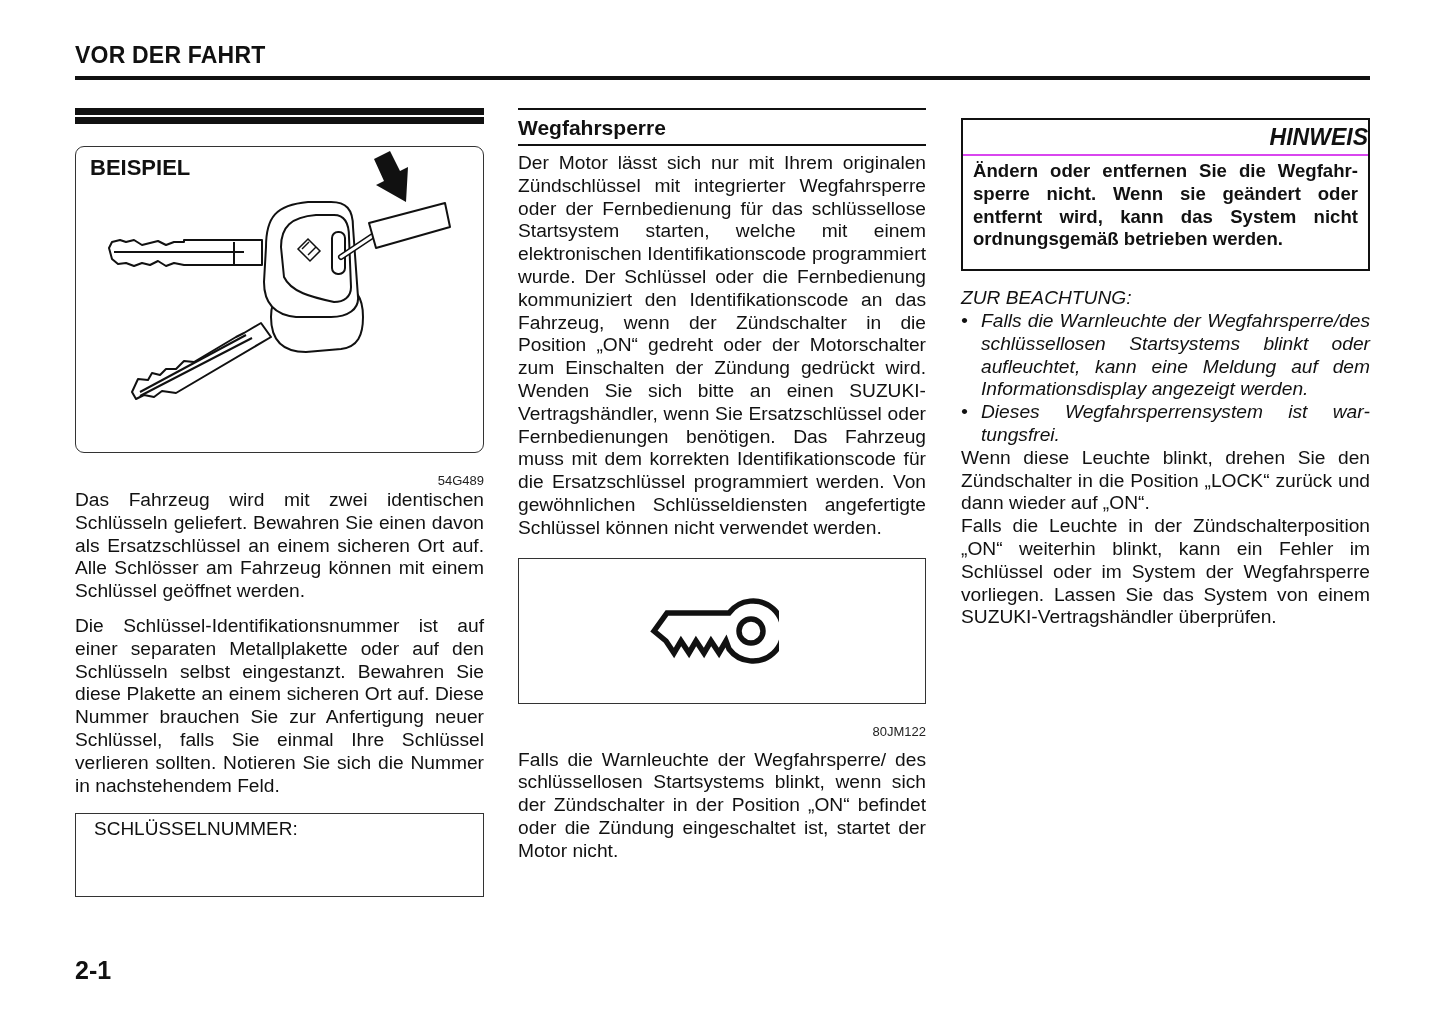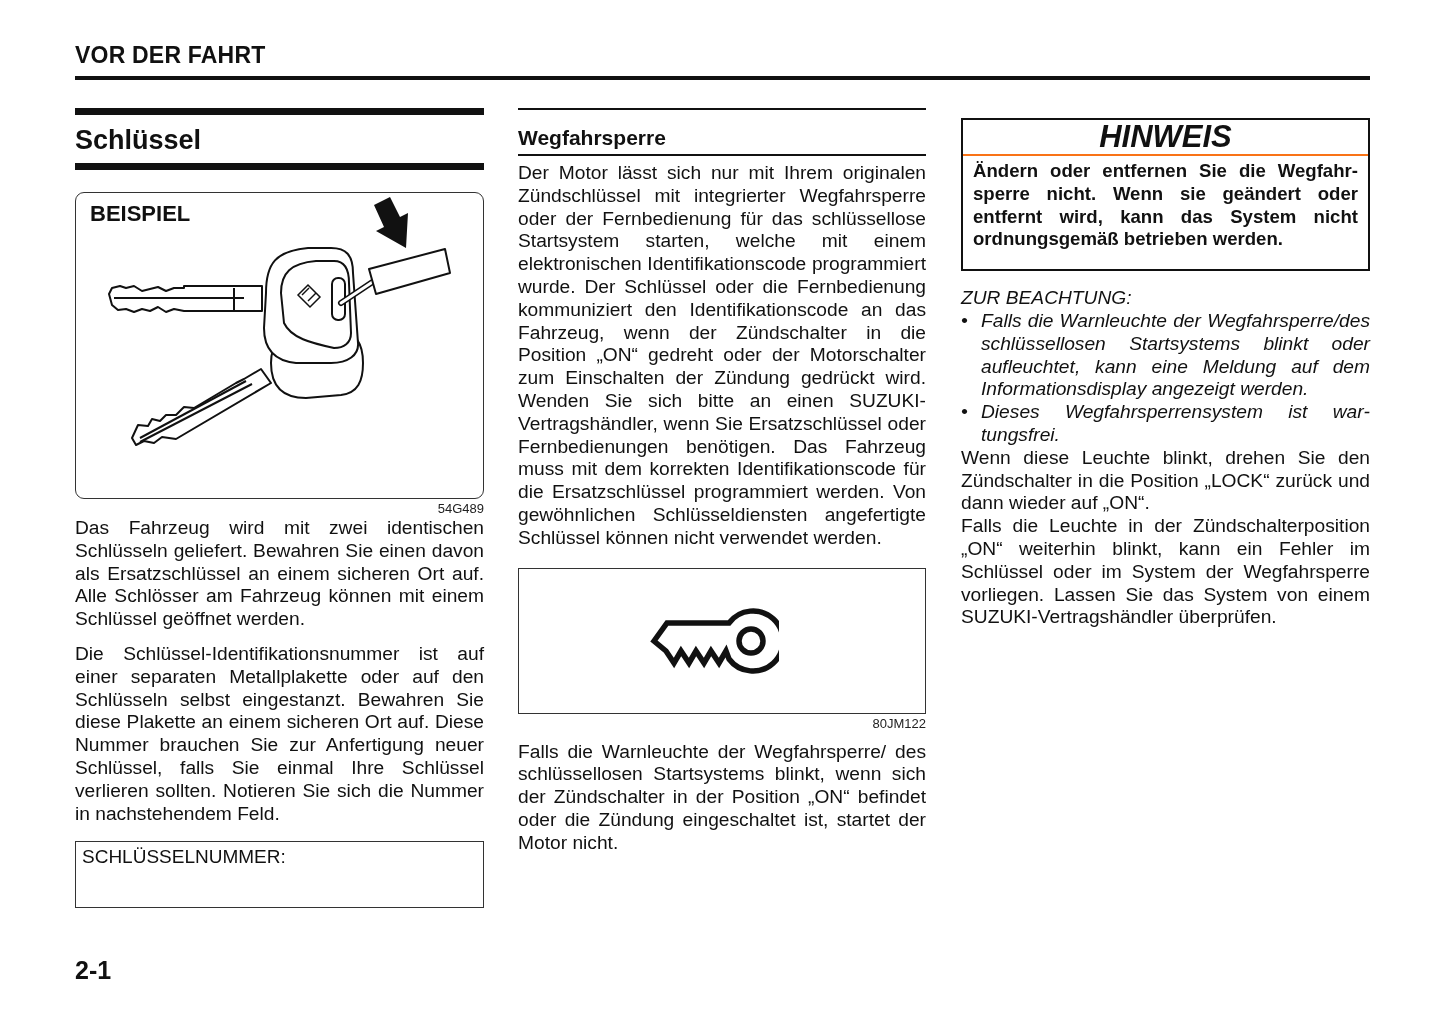--- a/index.html
+++ b/index.html
@@ -23,61 +23,60 @@
     .section-title {
       font-size: 27px; font-weight: bold; line-height: 38px; padding-top: 6px;
     }
     .fig-box {
       border: 1.5px solid #333; position: relative; box-sizing: border-box;
     }
     .fig-label {
       position: absolute; left: 14px; top: 8px; font-size: 22px; font-weight: bold;
     }
     .fig-code {
-      text-align: right; font-size: 13px; margin-top: 2px; color: #222;
+      text-align: right; font-size: 13px; margin-top: 20px; color: #222;
     }
     p.body {
       margin: 0; font-size: 19.2px; line-height: 22.8px; text-align: justify;
       hyphens: manual;
     }
     .num-box {
-      border: 1.5px solid #333; box-sizing: border-box; height: 67px;
-      padding: 4px 6px; font-size: 19px;
+      border: 1.5px solid #333; box-sizing: border-box; height: 84px;
+      padding: 4px 18px; font-size: 19px;
     }
     .page-num {
       position: absolute; left: 75px; top: 956px; font-size: 25px; font-weight: bold;
     }
 
     .sub-rule { height: 2px; background: #111; }
-    .sub-title { font-size: 21px; font-weight: bold; line-height: 32px; padding-top: 12px; }
+    .sub-title { font-size: 21px; font-weight: bold; line-height: 32px; padding-top: 2px; }
 
     .note-box { border: 2px solid #111; box-sizing: border-box; }
     .note-head {
-      text-align: center; font-size: 31px; font-weight: bold; font-style: italic;
-      border-bottom: 2px solid #f97316; line-height: 34px;
+      text-align: right; font-size: 23px; font-weight: bold; font-style: italic;
+      border-bottom: 2px solid #d946ef; line-height: 34px;
     }
     .note-body {
       font-size: 18.6px; font-weight: bold; line-height: 22.8px; text-align: justify;
       padding: 4px 10px 18px 10px;
     }
     .beachtung { font-style: italic; font-size: 19.2px; line-height: 22.8px; }
     .bullet { display: flex; text-align: justify; }
     .bullet .dot { width: 20px; flex: none; padding-left: 0; }
     .bullet .txt { flex: 1; }
     .bold-head { font-size: 19.2px; font-weight: bold; line-height: 22.8px; }
   </style>
 </head>
 <body>
 
 <div class="header-title">VOR DER FAHRT</div>
 <div class="header-rule"></div>
 
 <div class="col col1" style="top:108px;">
   <div class="thick-rule"></div>
-  <div class="section-title" style="height:40px;">Schlüssel</div>
   <div class="thick-rule" style="margin-top:2px;"></div>
 
   <div class="fig-box" style="margin-top:22px; height:307px;border-radius:9px;">
     <div class="fig-label">BEISPIEL</div>
     <svg width="406" height="304" viewBox="0 0 406 304" style="position:absolute;left:0;top:0;">
       <g fill="#fff" stroke="#111" stroke-width="2" stroke-linejoin="round">
 
         <path d="M 56 245 L 62 232 L 72 233 L 76 226 L 84 228 L 90 222 L 100 222 L 108 214 L 118 215 L 160 190 L 168 186 L 185 176 L 195 190 L 100 246 L 86 244 L 78 250 L 68 248 L 60 252 Z"></path>
         <line x1="64" y1="245" x2="170" y2="188"></line>
         <line x1="64" y1="249" x2="176" y2="191"></line>

